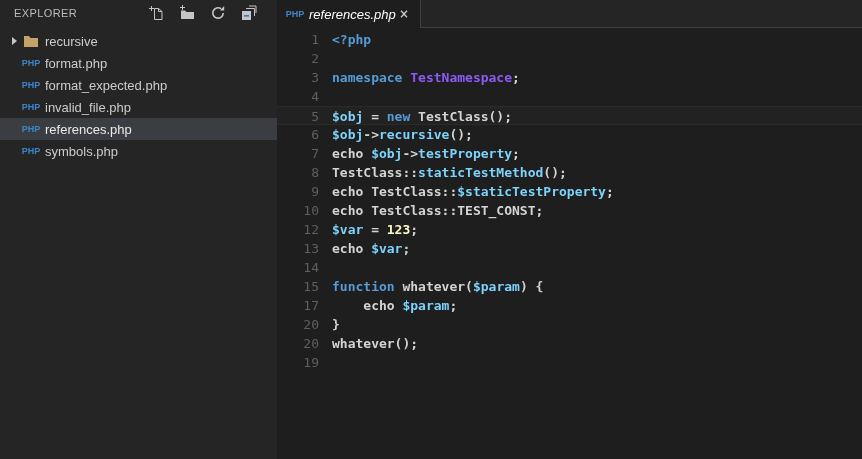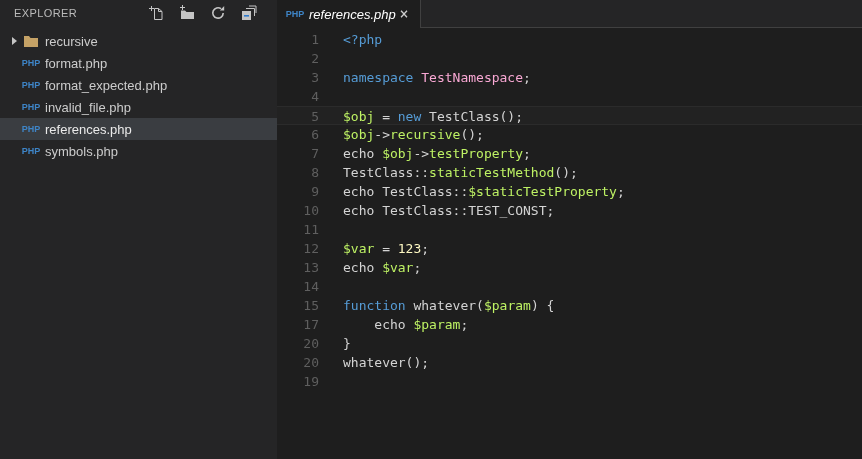--- a/index.html
+++ b/index.html
@@ -29,24 +29,24 @@
   .tab { width:143px; background:#1e1e1e; display:flex; align-items:center; padding:0 8px 0 10px; cursor:pointer; }
   .tab .row-icon { margin-right:0; }
   .tab-label { flex:1; color:#ffffff; font-style:italic; font-size:13px; margin-left:6px; white-space:nowrap; overflow:hidden; }
   .tab-close { color:#cfcfcf; font-size:15px; line-height:15px; width:16px; text-align:center; cursor:pointer; font-family:"DejaVu Sans Mono",monospace; }
   .tabbar-rest { flex:1; background:#252526; border-left:1px solid #404040; border-bottom:1px solid #404040; }
 
   .code-area { flex:1; padding-top:2px; font-family:"DejaVu Sans Mono","Liberation Mono",monospace; font-size:13px; line-height:19px; cursor:text; }
   .code-line { display:flex; height:19px; white-space:pre; }
   .code-line.hl { background:#222222; border-top:1px solid #2b2b2b; border-bottom:1px solid #2b2b2b; }
   .ln { width:42px; flex-shrink:0; text-align:right; color:#5f5f5f; }
-  .code { margin-left:24px; }
+  .code { margin-left:13px;font-weight:bold; }
   .tk-kw  { color:#569cd6; }
-  .tk-cls { color:#f9a8d4;text-align:right; }
-  .tk-var { color:#bef264; }
+  .tk-cls { color:#8b5cf6;text-align:right; }
+  .tk-var { color:#7dd3fc; }
   .tk-num { color:#fef9c3; }
   .tk-def { color:#d4d4d4; }
 </style>
 </head>
 <body>
 
 <div class="app">
 
   <div class="sidebar">
     <div class="sidebar-header">
@@ -146,21 +146,20 @@
         <div class="code-line"><span class="ln">1</span><span class="code"><span class="tk-kw">&lt;?php</span></span></div>
         <div class="code-line"><span class="ln">2</span><span class="code"></span></div>
         <div class="code-line"><span class="ln">3</span><span class="code"><span class="tk-kw">namespace</span><span class="tk-def"> </span><span class="tk-cls">TestNamespace</span><span class="tk-def">;</span></span></div>
         <div class="code-line"><span class="ln">4</span><span class="code"></span></div>
         <div class="code-line hl"><span class="ln">5</span><span class="code"><span class="tk-var">$obj</span><span class="tk-def"> = </span><span class="tk-kw">new</span><span class="tk-def"> TestClass();</span></span></div>
         <div class="code-line"><span class="ln">6</span><span class="code"><span class="tk-var">$obj</span><span class="tk-def">-&gt;</span><span class="tk-var">recursive</span><span class="tk-def">();</span></span></div>
         <div class="code-line"><span class="ln">7</span><span class="code"><span class="tk-def">echo </span><span class="tk-var">$obj</span><span class="tk-def">-&gt;</span><span class="tk-var">testProperty</span><span class="tk-def">;</span></span></div>
         <div class="code-line"><span class="ln">8</span><span class="code"><span class="tk-def">TestClass::</span><span class="tk-var">staticTestMethod</span><span class="tk-def">();</span></span></div>
         <div class="code-line"><span class="ln">9</span><span class="code"><span class="tk-def">echo TestClass::</span><span class="tk-var">$staticTestProperty</span><span class="tk-def">;</span></span></div>
         <div class="code-line"><span class="ln">10</span><span class="code"><span class="tk-def">echo TestClass::TEST_CONST;</span></span></div>
-        <div class="code-line"><span class="ln">11</span><span class="code"></span></div>
         <div class="code-line"><span class="ln">12</span><span class="code"><span class="tk-var">$var</span><span class="tk-def"> = </span><span class="tk-num">123</span><span class="tk-def">;</span></span></div>
         <div class="code-line"><span class="ln">13</span><span class="code"><span class="tk-def">echo </span><span class="tk-var">$var</span><span class="tk-def">;</span></span></div>
         <div class="code-line"><span class="ln">14</span><span class="code"></span></div>
         <div class="code-line"><span class="ln">15</span><span class="code"><span class="tk-kw">function</span><span class="tk-def"> whatever(</span><span class="tk-var">$param</span><span class="tk-def">) {</span></span></div>
         <div class="code-line"><span class="ln">17</span><span class="code"><span class="tk-def">    echo </span><span class="tk-var">$param</span><span class="tk-def">;</span></span></div>
         <div class="code-line"><span class="ln">20</span><span class="code"><span class="tk-def">}</span></span></div>
         <div class="code-line"><span class="ln">20</span><span class="code"><span class="tk-def">whatever();</span></span></div>
         <div class="code-line"><span class="ln">19</span><span class="code"></span></div>
       </div>
   </div>

